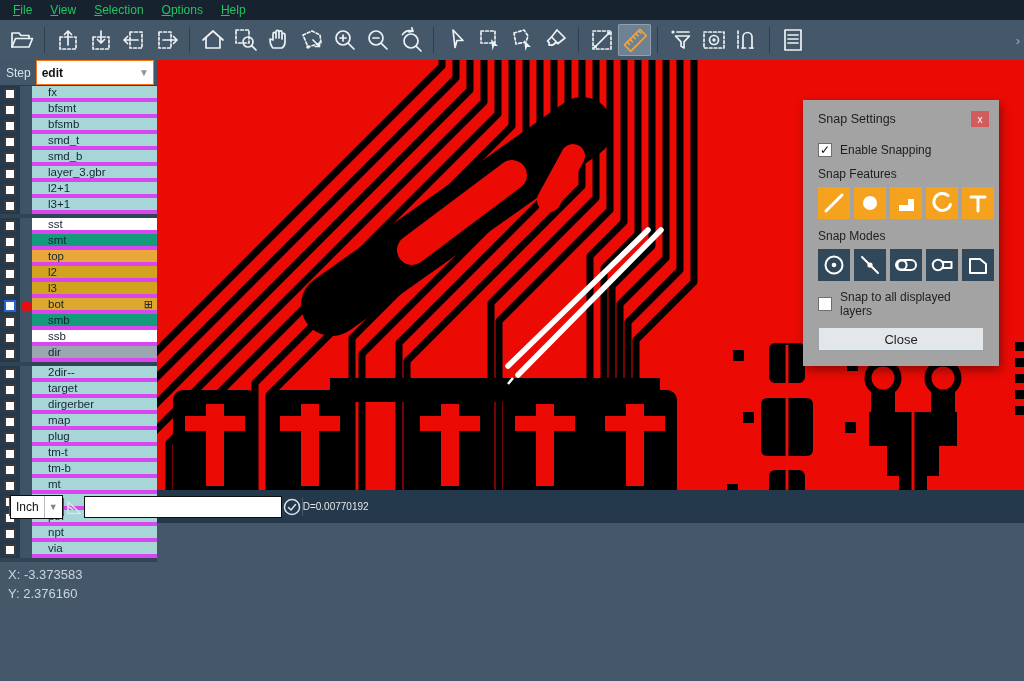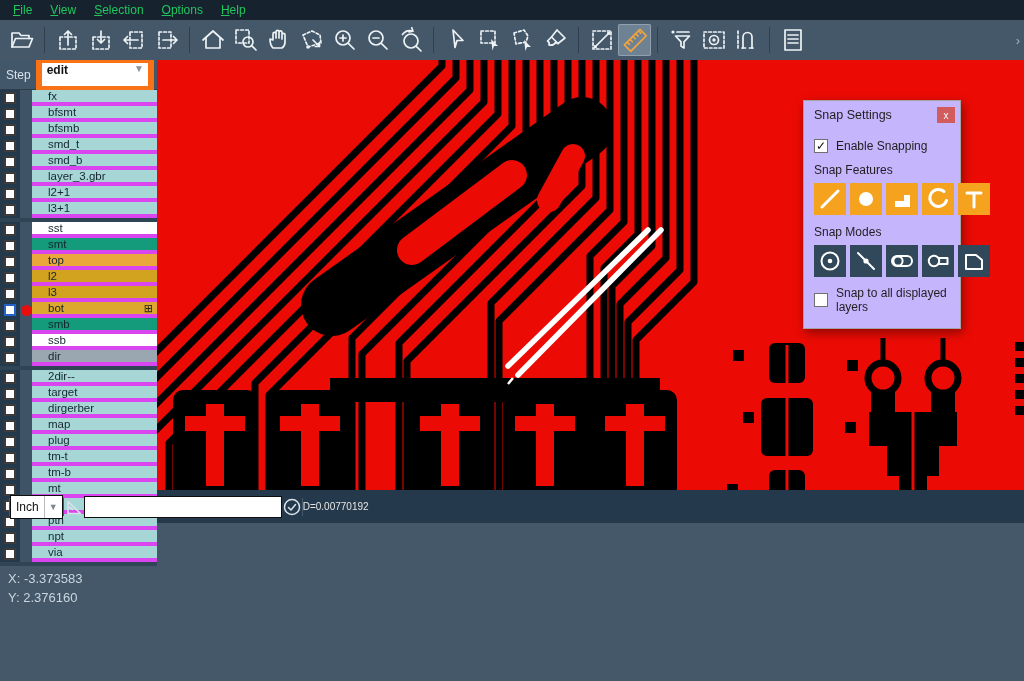--- a/index.html
+++ b/index.html
@@ -15,21 +15,21 @@
   .tbtn.active{background:#6E8294;box-shadow:inset 0 0 0 1px #8FA0AE}
   .tsep{width:1px;height:26px;background:#2E4050;margin:0 6px;flex:none}
   .ticon{width:26px;height:26px;stroke:#EDF2F5;stroke-width:1.7;fill:none;stroke-linecap:round;stroke-linejoin:round}
   .ticon .dash{stroke-dasharray:2.6 2.2}
   .overflow-arrow{position:absolute;right:4px;color:#9FB0BD;font-size:13px}
   
   .main{display:flex;height:430px}
   .sidebar{width:157px;background:#42576A;display:flex;flex-direction:column;flex:none}
   .steprow{height:30px;display:flex;align-items:center;gap:5px;padding:0 3px;border-bottom:1px solid #2B3C4A;box-sizing:border-box}
   .step-label{color:#D8E2EA;font-size:12px;padding-left:3px}
-  .step-select{flex:1;height:23px;background:#fff;border:6px solid #f97316;display:flex;font-size:12px;color:#111}
+  .step-select{flex:1;height:23px;background:#fff;border:1px solid #f97316;display:flex;align-items:center;font-size:12px;color:#111}
   .step-select .val{flex:1;padding-left:5px;font-weight:bold}
   .step-select .chev{width:18px;text-align:center;color:#8A959E;font-size:10px}
   .lgroup{border-bottom:4px solid #2F4454}
   .lrow{display:flex;align-items:stretch;height:16px}
   .cbcell{width:20px;background:#24394B;display:flex;align-items:center;justify-content:center;flex:none}
   .cb{width:12px;height:12px;background:#fff;border:2px solid #3B3B3B;box-sizing:border-box}
   .cb.sel{border-color:#2563C9}
   .indcell{width:12px;background:#3E5466;display:flex;align-items:center;justify-content:center;flex:none}
   .reddot{width:11px;height:11px;border-radius:50%;background:#E90E0E}
   .llabel{flex:1;display:flex;align-items:center;justify-content:space-between;font-size:11.5px;color:#16262E;
@@ -43,21 +43,21 @@
   
   .statusbar{height:33px;background:#24394B;display:flex;align-items:center;gap:0;padding:0 9px;box-sizing:border-box}
   .ssep{width:1px;height:18px;background:#46596B;flex:none}
   .unit-select{height:22px;background:#fff;border:1px solid #0E0E0E;display:flex;align-items:center;font-size:12px;color:#111}
   .unit-select .val{padding:0 5px}
   .unit-select .chev{width:17px;height:100%;border-left:1px solid #BBB;display:flex;align-items:center;justify-content:center;color:#7C878F;font-size:9px}
   .sicon{width:20px;height:20px;stroke:#D9E2EA;stroke-width:1.5;fill:none;stroke-linecap:round;stroke-linejoin:round;flex:none}
   .cmd-input{width:198px;height:22px;background:#fff;border:1px solid #0E0E0E;font-size:12px;padding:0 4px;box-sizing:border-box}
   .dval{color:#e5e5e5;font-size:10px}
   
-  .dialog{position:absolute;left:803px;top:100px;width:158px;background:#c4b5fd;border:1px solid #a3a3a3;
+  .dialog{position:absolute;left:803px;top:100px;width:196px;background:#a3a3a3;border:5px solid #a3a3a3;
           box-shadow:2px 4px 10px rgba(0,0,0,.4);font-size:12px;color:#1E1E1E;box-sizing:border-box}
   .dlg-title{display:flex;justify-content:space-between;align-items:center;padding:6px 5px 5px 10px;font-size:12.5px}
   .close-x{width:18px;height:16px;background:#D25B5E;color:#fff;font-size:10px;display:flex;align-items:center;justify-content:center;cursor:pointer}
   .dlg-body{padding:2px 10px 10px}
   .chkrow{display:flex;align-items:center;gap:8px;margin:9px 0 4px}
   .chk{width:14px;height:14px;background:#fff;border:1px solid #6F6F6F;display:flex;align-items:center;justify-content:center;
        font-size:12px;color:#111;box-sizing:border-box;flex:none}
   .sec-label{margin:10px 0 6px}
   .btnrow{display:flex;gap:4px}
   .sqbtn{width:32px;height:32px;display:flex;align-items:center;justify-content:center;flex:none}
@@ -703,14 +703,15 @@
         <div class="sqbtn mbtn">
           <svg viewBox="0 0 30 30">
             <path d="M7 23 V9 H17 L23 14 V23 Z"></path>
           </svg>
         </div>
       </div>
     <div class="chkrow">
       <span class="chk"></span>
       <span>Snap to all displayed layers</span>
     </div>
+    <div class="close-btn">Close</div>
   </div>
 </div>
 
 </body></html>

